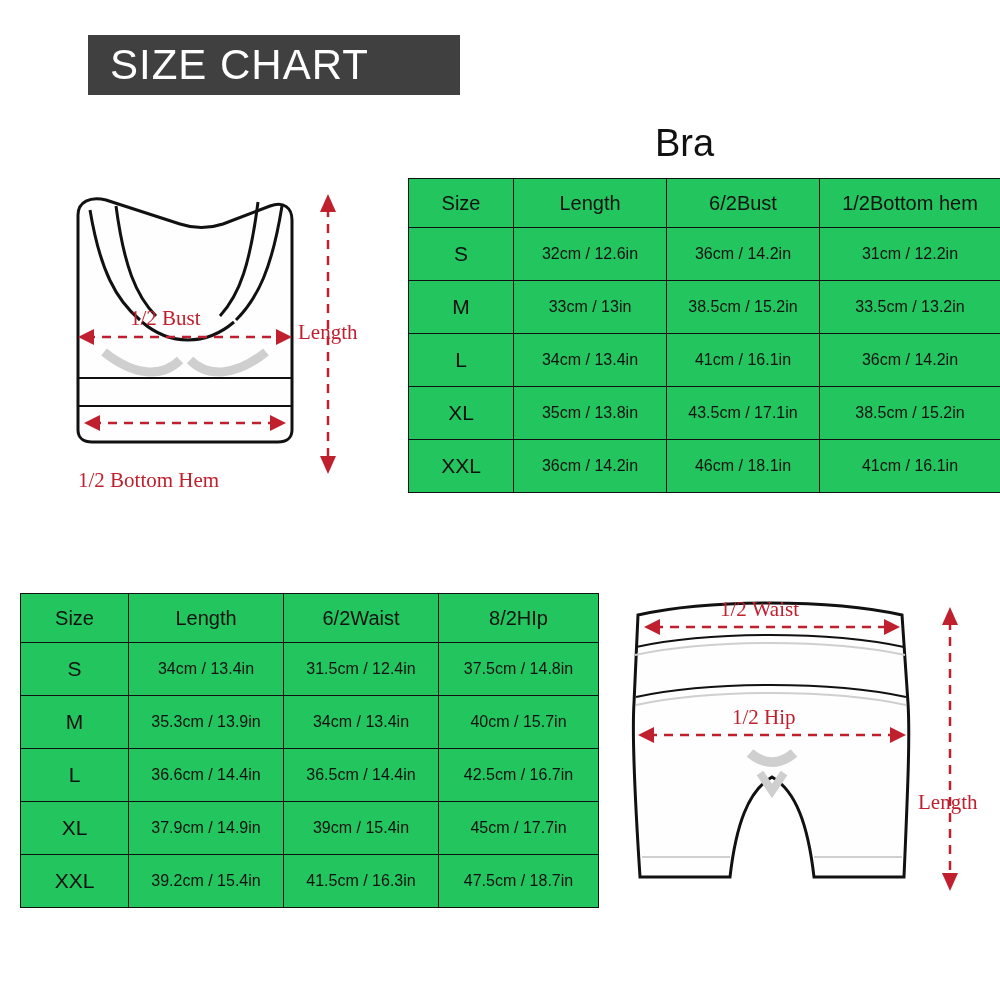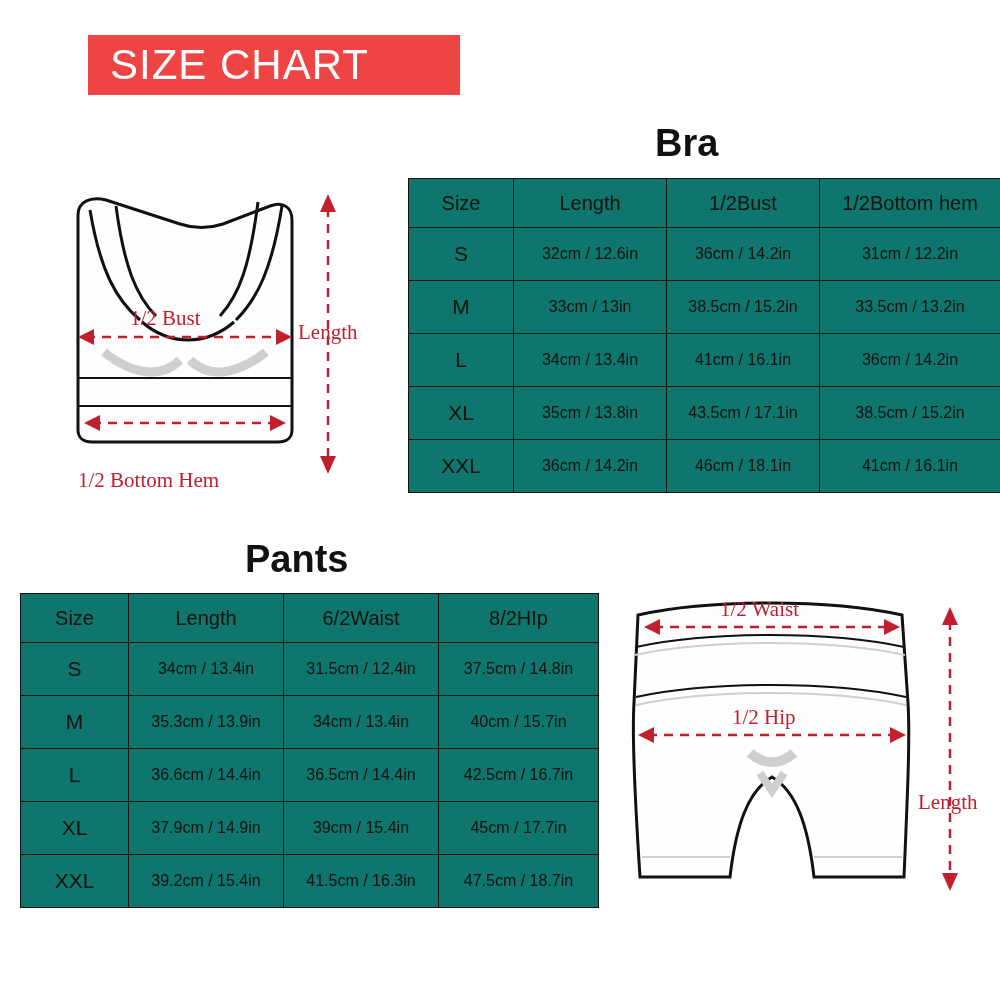--- a/index.html
+++ b/index.html
@@ -11,50 +11,50 @@
     color: #111;
     overflow: hidden;
   }
   .page { position: relative; width: 1000px; height: 1000px; }
 
   
   .banner {
     position: absolute;
     left: 88px; top: 35px;
     width: 372px; height: 60px;
-    background: #ef4444;
+    background: #404040;
     display: flex; align-items: center;
   }
   .banner-text {
     color: #ffffff;
     font-size: 42px;
     letter-spacing: 1px;
     padding-left: 22px;
     font-weight: 400;
     line-height: 1;
     white-space: nowrap;
   }
 
   
   .heading {
     position: absolute;
     font-size: 38px;
-    font-weight: 700;
+    font-weight: 400;
     color: #111;
     white-space: nowrap;
   }
   #bra-heading { left: 655px; top: 122px; }
   #pants-heading { left: 245px; top: 538px; }
 
   
   table.size-table {
     position: absolute;
     border-collapse: collapse;
     table-layout: fixed;
-    background: #0f766e;
+    background: #22c55e;
   }
   table.size-table td, table.size-table th {
     border: 1px solid #111;
     text-align: center;
     font-weight: 400;
     color: #111;
   }
   table.size-table thead th {
     font-size: 20px;
     height: 49px;
@@ -110,21 +110,21 @@
     <colgroup>
         <col class="c0">
         <col class="c1">
         <col class="c2">
         <col class="c3">
       </colgroup>
     <thead>
       <tr>
         <th>Size</th>
         <th>Length</th>
-        <th>1/2Bust</th>
+        <th>6/2Bust</th>
         <th>1/2Bottom hem</th>
       </tr>
     </thead>
     <tbody>
       <tr>
         <td class="sz">S</td>
         <td>32cm / 12.6in</td>
         <td>36cm / 14.2in</td>
         <td>31cm / 12.2in</td>
       </tr>
@@ -184,21 +184,20 @@
 
       <line x1="298" y1="28" x2="298" y2="280" stroke="#c0202e" stroke-width="2.5" stroke-dasharray="9 7"></line>
       <polygon points="298,14 290,32 306,32" fill="#c0202e"></polygon>
       <polygon points="298,294 290,276 306,276" fill="#c0202e"></polygon>
     </svg>
     <div class="label" style="left:100px; top:126px;">1/2 Bust</div>
     <div class="label" style="left:48px; top:288px;text-align:center;">1/2 Bottom Hem</div>
     <div class="label" style="left:268px; top:140px;">Length</div>
   </div>
 
-  <div class="heading" id="pants-heading">Pants</div>
 
   <table class="size-table" id="pants-table">
     <colgroup>
         <col class="c0">
         <col class="c1">
         <col class="c2">
         <col class="c3">
       </colgroup>
     <thead>
       <tr>

